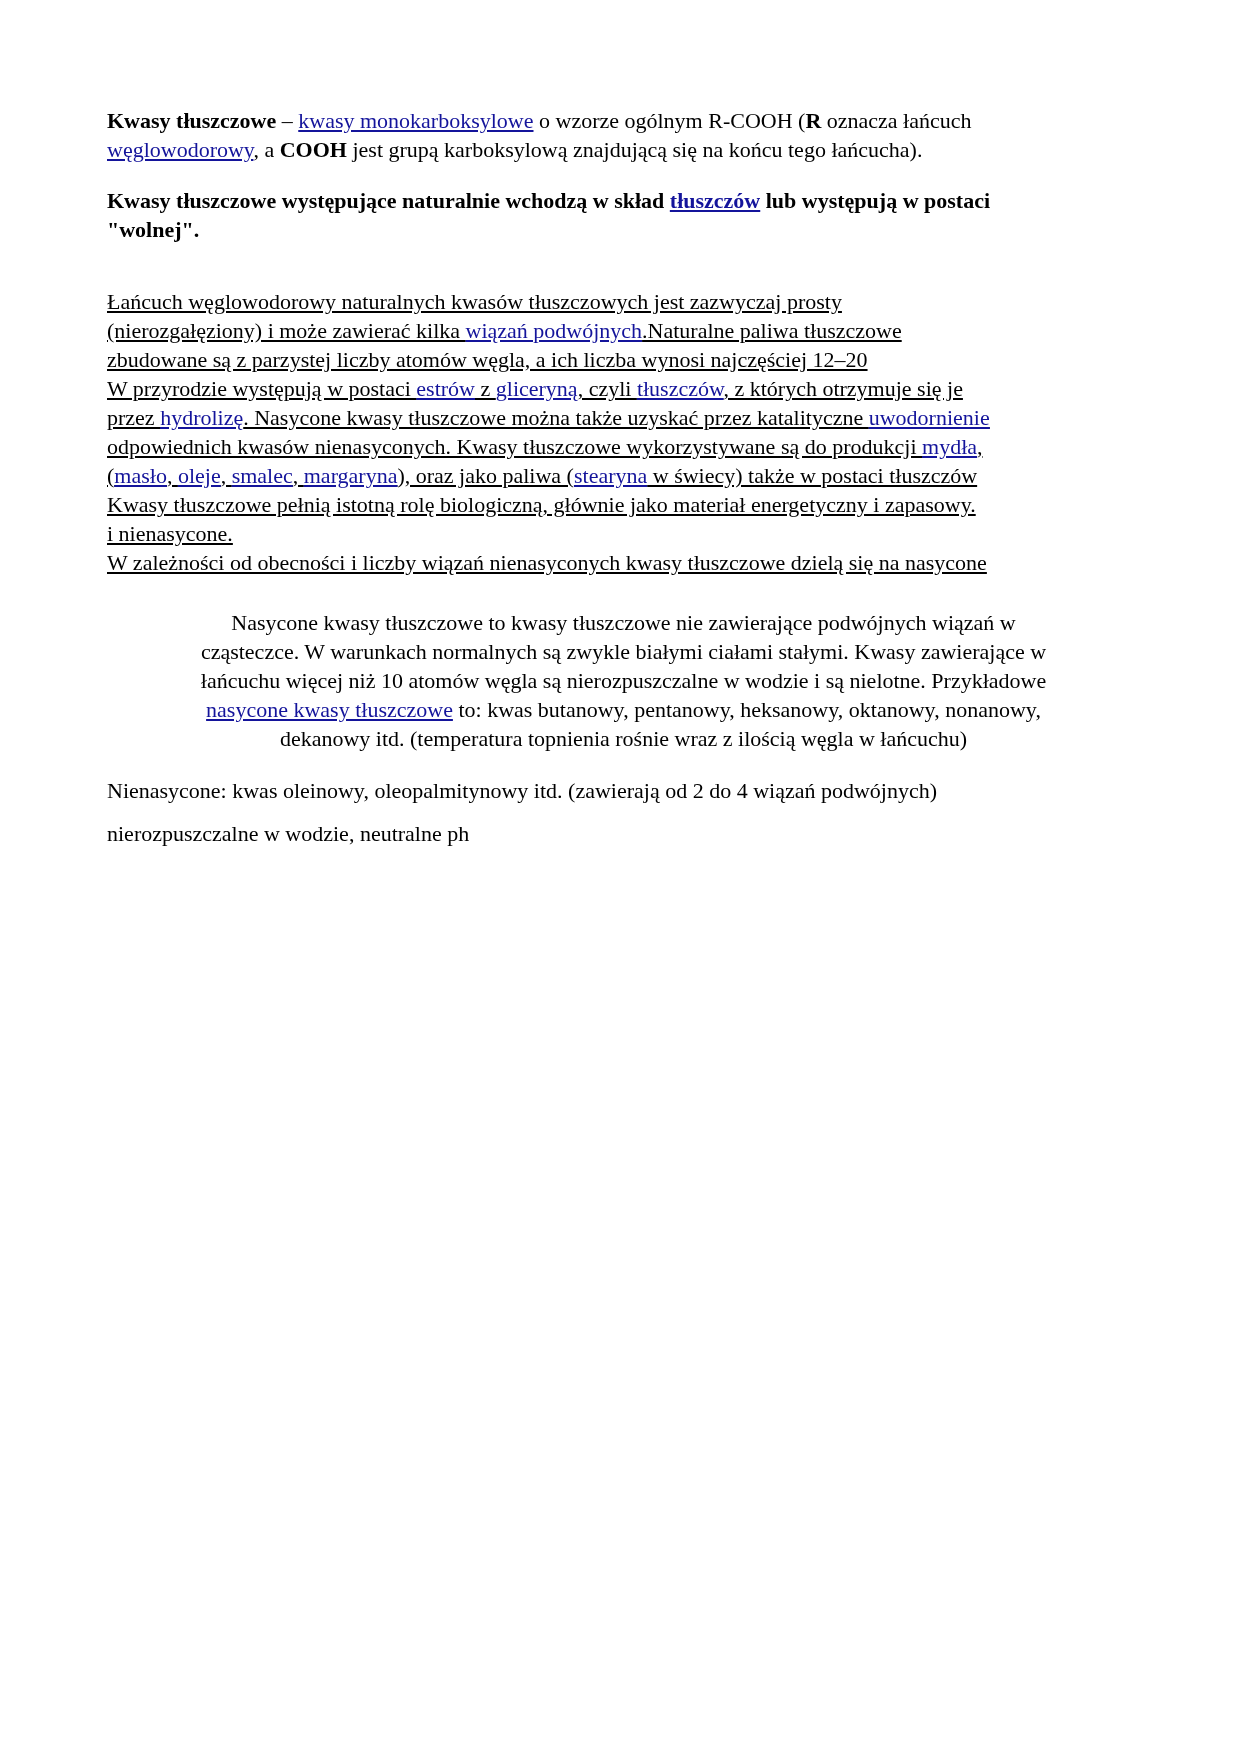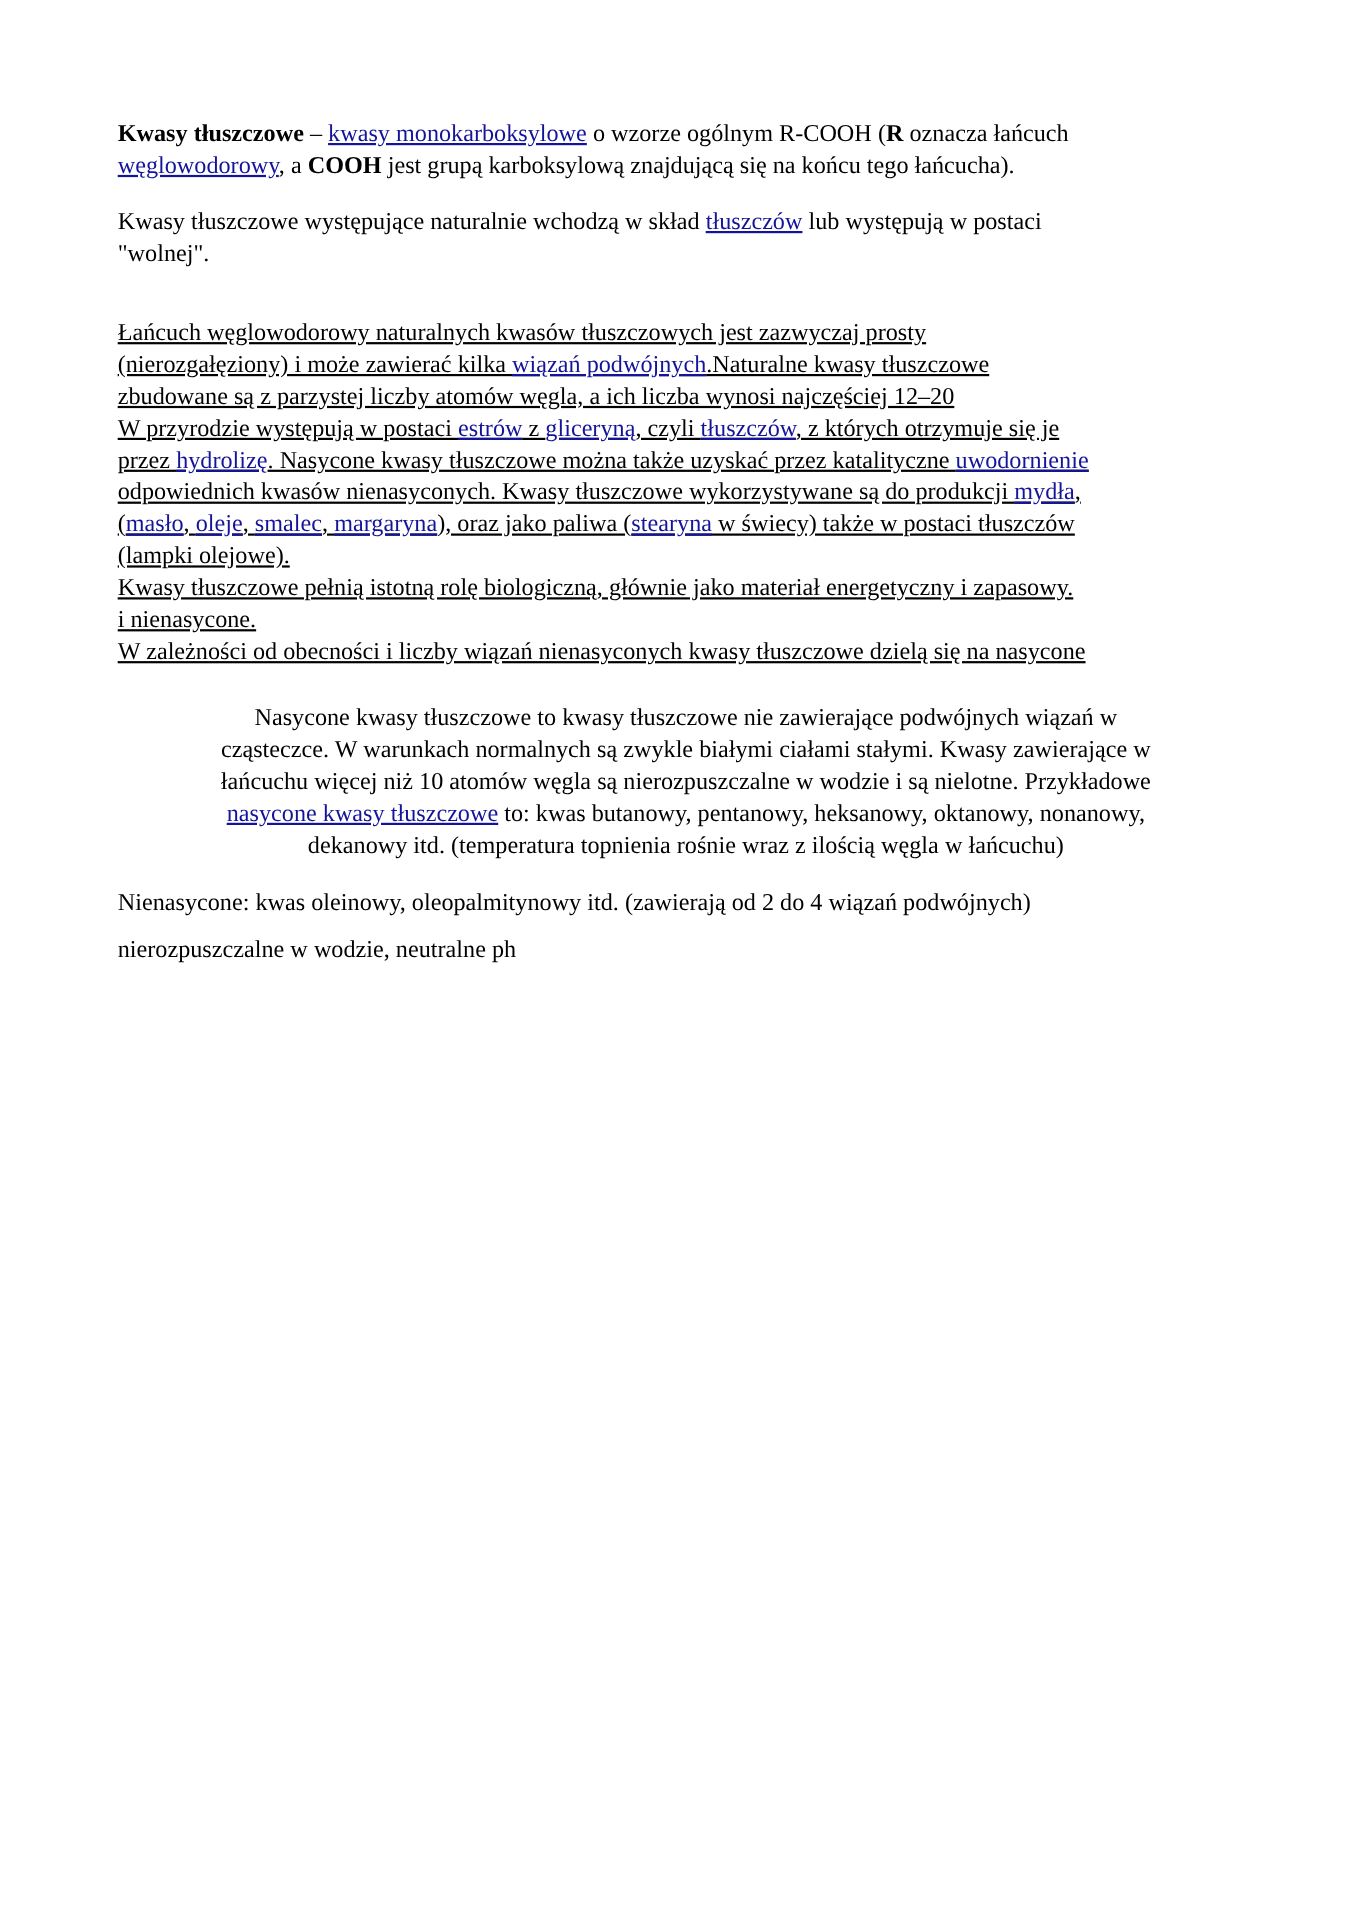--- a/index.html
+++ b/index.html
@@ -26,48 +26,47 @@
   .para { margin: 0; }
   .line { white-space: pre; }
   .b { font-weight: bold; }
   a.lnk {
     color: #14149b;
     text-decoration: underline;
     cursor: pointer;
   }
   
   .page .para:nth-child(1) { margin-top: 0; }
-  .page .para:nth-child(2) { margin-top: 22px; }
+  .page .para:nth-child(2) { margin-top: 22px; font-weight: bold; }
   .page .para:nth-child(3) { margin-top: 43px; text-decoration: underline; }
   .page .para:nth-child(4) { margin-top: 31px; text-align: center; }
   .page .para:nth-child(5) { margin-top: 23px; }
   .page .para:nth-child(6) { margin-top: 14px; }
 </style>
 </head>
 <body>
 
 <div class="page">
   <div class="doc" id="doc">
       <div class="para">
         <div class="line"><span class="b">Kwasy tłuszczowe</span><span> – </span><a class="lnk" href="#">kwasy monokarboksylowe</a><span> o wzorze ogólnym R-COOH (</span><span class="b">R</span><span> oznacza łańcuch</span></div>
         <div class="line"><a class="lnk" href="#">węglowodorowy</a><span>, a </span><span class="b">COOH</span><span> jest grupą karboksylową znajdującą się na końcu tego łańcucha).</span></div>
       </div>
       <div class="para">
         <div class="line"><span>Kwasy tłuszczowe występujące naturalnie wchodzą w skład </span><a class="lnk" href="#">tłuszczów</a><span> lub występują w postaci</span></div>
         <div class="line"><span>"wolnej".</span></div>
       </div>
       <div class="para">
         <div class="line"><span>Łańcuch węglowodorowy naturalnych kwasów tłuszczowych jest zazwyczaj prosty</span></div>
-        <div class="line"><span>(nierozgałęziony) i może zawierać kilka </span><a class="lnk" href="#">wiązań podwójnych</a><span>.Naturalne kwasy tłuszczowe</span></div>
+        <div class="line"><span>(nierozgałęziony) i może zawierać kilka </span><a class="lnk" href="#">wiązań podwójnych</a><span>.Naturalne paliwa tłuszczowe</span></div>
         <div class="line"><span>zbudowane są z parzystej liczby atomów węgla, a ich liczba wynosi najczęściej 12–20</span></div>
         <div class="line"><span>W przyrodzie występują w postaci </span><a class="lnk" href="#">estrów</a><span> z </span><a class="lnk" href="#">gliceryną</a><span>, czyli </span><a class="lnk" href="#">tłuszczów</a><span>, z których otrzymuje się je</span></div>
         <div class="line"><span>przez </span><a class="lnk" href="#">hydrolizę</a><span>. Nasycone kwasy tłuszczowe można także uzyskać przez katalityczne </span><a class="lnk" href="#">uwodornienie</a></div>
         <div class="line"><span>odpowiednich kwasów nienasyconych. Kwasy tłuszczowe wykorzystywane są do produkcji </span><a class="lnk" href="#">mydła</a><span>,</span></div>
         <div class="line"><span>(</span><a class="lnk" href="#">masło</a><span>, </span><a class="lnk" href="#">oleje</a><span>, </span><a class="lnk" href="#">smalec</a><span>, </span><a class="lnk" href="#">margaryna</a><span>), oraz jako paliwa (</span><a class="lnk" href="#">stearyna</a><span> w świecy) także w postaci tłuszczów</span></div>
-        <div class="line"><span>(lampki olejowe).</span></div>
         <div class="line"><span>Kwasy tłuszczowe pełnią istotną rolę biologiczną, głównie jako materiał energetyczny i zapasowy.</span></div>
         <div class="line"><span>i nienasycone.</span></div>
         <div class="line"><span>W zależności od obecności i liczby wiązań nienasyconych kwasy tłuszczowe dzielą się na nasycone</span></div>
       </div>
       <div class="para">
         <div class="line"><span>Nasycone kwasy tłuszczowe to kwasy tłuszczowe nie zawierające podwójnych wiązań w</span></div>
         <div class="line"><span>cząsteczce. W warunkach normalnych są zwykle białymi ciałami stałymi. Kwasy zawierające w</span></div>
         <div class="line"><span>łańcuchu więcej niż 10 atomów węgla są nierozpuszczalne w wodzie i są nielotne. Przykładowe</span></div>
         <div class="line"><a class="lnk" href="#">nasycone kwasy tłuszczowe</a><span> to: kwas butanowy, pentanowy, heksanowy, oktanowy, nonanowy,</span></div>
         <div class="line"><span>dekanowy itd. (temperatura topnienia rośnie wraz z ilością węgla w łańcuchu)</span></div>

